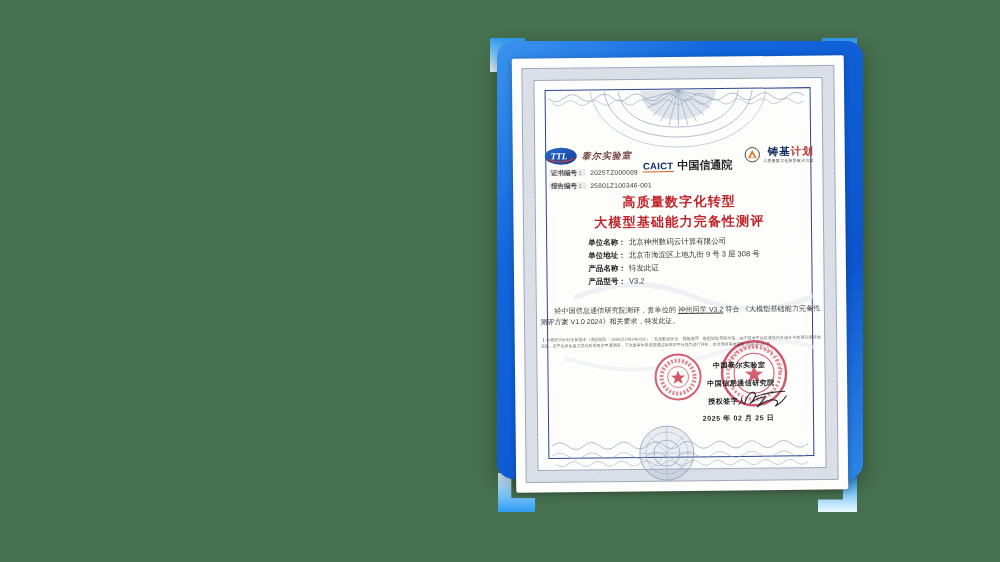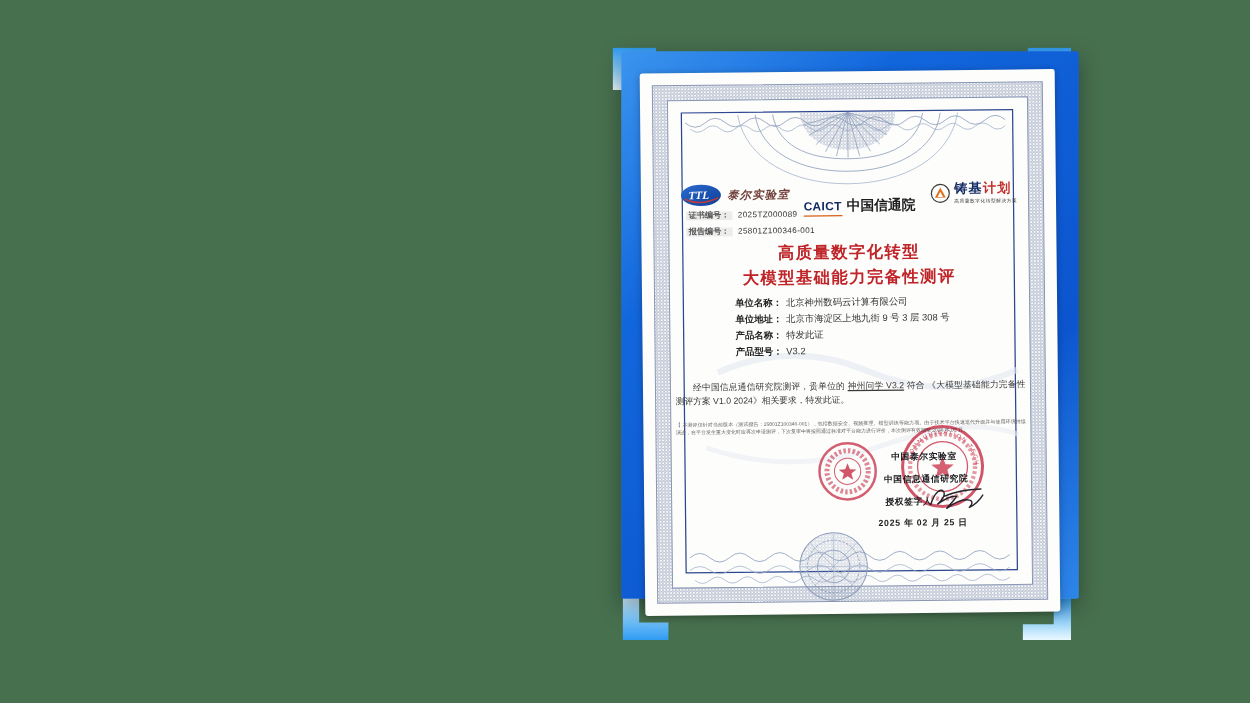--- a/index.html
+++ b/index.html
@@ -21,41 +21,41 @@
   .accent-bl{left:8px;top:442px;width:37px;height:39px;
     background:linear-gradient(0deg,#2f9bf2 0%,#8fd0fb 55%,#eaf8ff 100%);
     clip-path:polygon(0 0,36% 0,36% 64%,100% 64%,100% 100%,0 100%);}
   .accent-br{left:328px;top:446px;width:39px;height:35px;
     background:linear-gradient(180deg,#2f9bf2 0%,#9bd6fb 60%,#eaf8ff 100%);
     clip-path:polygon(64% 0,100% 0,100% 100%,0 100%,0 64%,64% 64%);}
 
   
   .frame{position:absolute;left:7px;top:10px;width:366px;height:438px;z-index:2;
     background:linear-gradient(135deg,#3b94ee 0%,#1266dc 28%,#0c55cf 72%,#2e86e8 100%);
-    border-radius:2px;box-shadow:0 6px 18px rgba(0,0,0,.35);}
+    border-radius:16px;box-shadow:0 6px 18px rgba(0,0,0,.35);}
 
   
   .paper{position:absolute;left:17px;top:16px;width:332px;height:434px;
     background:#fdfdfc;transform:rotate(-0.6deg);border-radius:2px;
     box-shadow:0 1px 6px rgba(0,0,0,.3);}
   .decor{position:absolute;left:0;top:0;width:332px;height:434px;z-index:0;}
   .content{position:absolute;inset:0;z-index:3;}
 
   
   .logo-row{position:absolute;top:80px;left:0;right:0;height:36px;
     display:flex;justify-content:center;align-items:center;gap:11px;}
   .ttl-logo{display:flex;align-items:center;gap:2px;}
   .ttl-name{font-family:Liberation Sans, sans-serif;font-style:italic;
     font-weight:bold;font-size:9px;color:#73403c;letter-spacing:1px;}
   .caict-logo{display:flex;align-items:baseline;gap:4px;}
   .caict-abbr{font-size:9.5px;font-weight:800;color:#122a63;letter-spacing:.3px;
     border-bottom:1.5px solid #d85f18;padding-bottom:.5px;}
   .caict-name{font-size:11px;font-weight:700;color:#1d1d1f;margin-top:20px;}
   .zhuji-logo{display:flex;align-items:center;gap:3px;}
-  .zhuji-col{display:flex;flex-direction:column;align-items:flex-start;}
+  .zhuji-col{display:flex;flex-direction:column;align-items:flex-end;}
   .zhuji-title{font-size:10.5px;font-weight:800;letter-spacing:1px;line-height:11px;}
   .zhuji-dark{color:#122a63;} .zhuji-red{color:#c4302e;}
   .zhuji-sub{font-size:3.8px;color:#3c3c3c;letter-spacing:.4px;margin-top:1px;}
 
   
   .numbers{position:absolute;left:36px;top:108px;font-size:6.5px;color:#333;}
   .num-line{height:13px;line-height:13px;}
   .num-label{background:#ececec;color:#555;padding:0 2px;font-weight:600;}
   .num-value{margin-left:3px;letter-spacing:.3px;}
 

